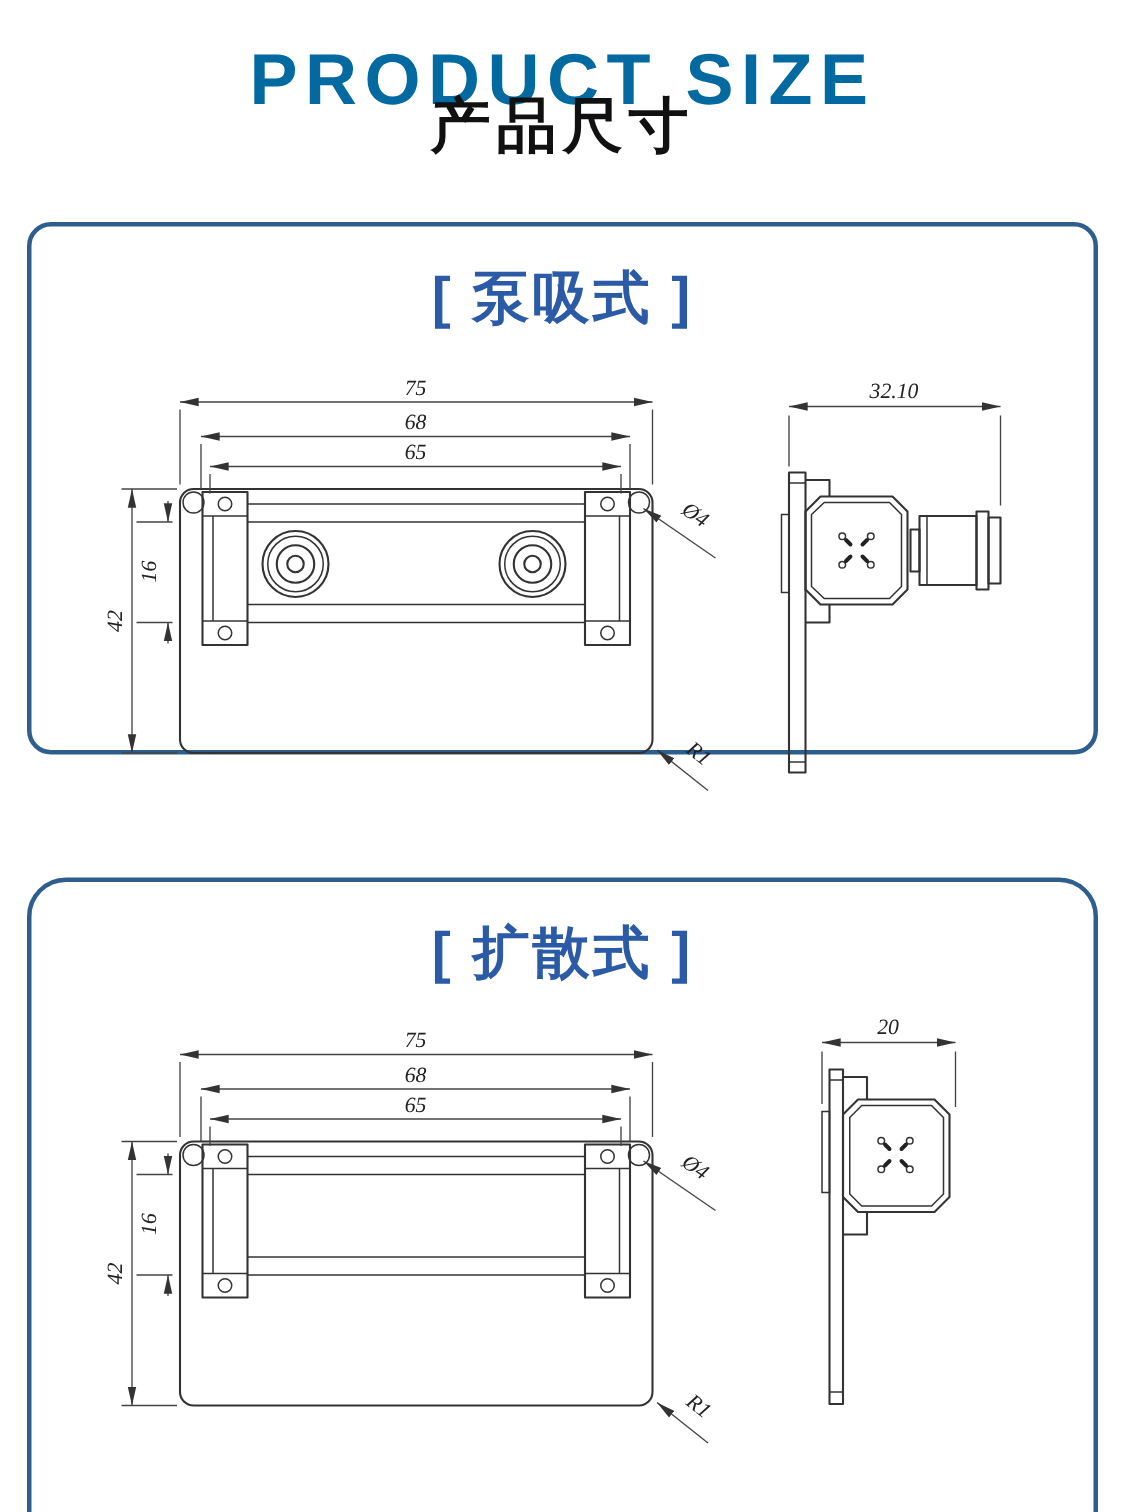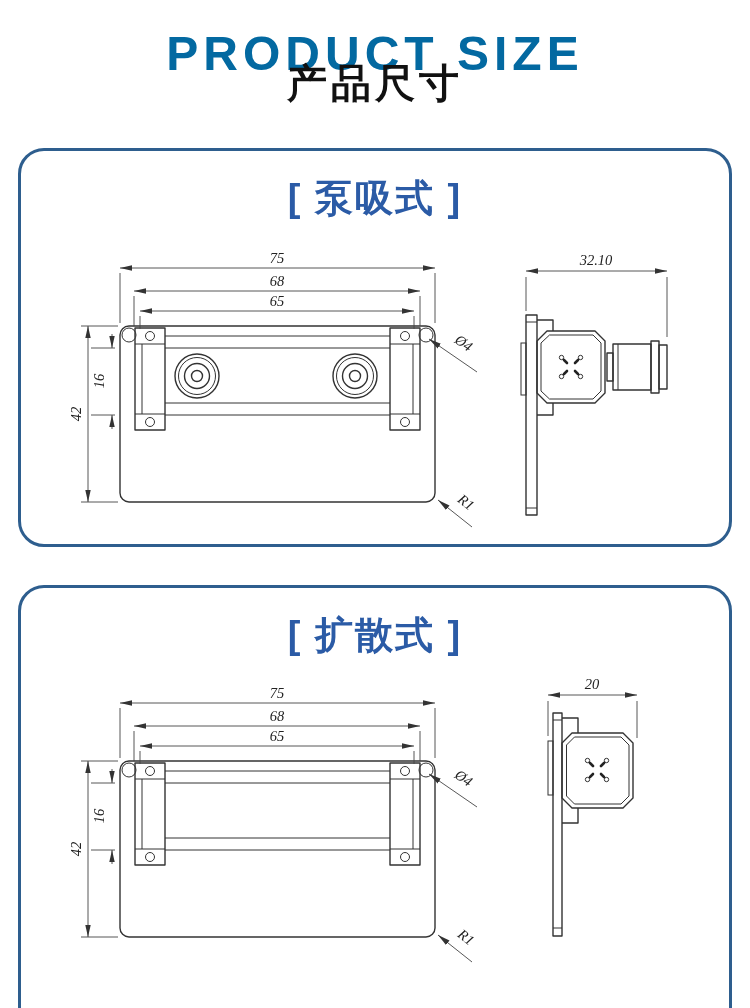--- a/index.html
+++ b/index.html
@@ -18,21 +18,21 @@
   .page-title{
     position:absolute;top:56px;left:0;width:100%;margin:0;
     text-align:center;font-size:40px;font-weight:700;letter-spacing:4px;
     color:#111111;
   }
   
   .panel{
     position:absolute;left:18px;width:714px;box-sizing:border-box;
     border:3px solid #2e5e8e;border-radius:26px;background:#ffffff;
   }
-  .panel-1{top:148px;height:399px;}
+  .panel-1{top:148px;height:355px;border-radius:16px;}
   .panel-2{top:585px;height:486px;}
   .panel-title{
     margin-top:22px;text-align:center;
     font-size:38px;font-weight:700;letter-spacing:2px;color:#2b5ba6;
     white-space:pre;
   }
   
   svg.draw{position:absolute;left:25px;overflow:visible;}
   #svg-pump{top:243px;}
   #svg-diff{top:678px;}

